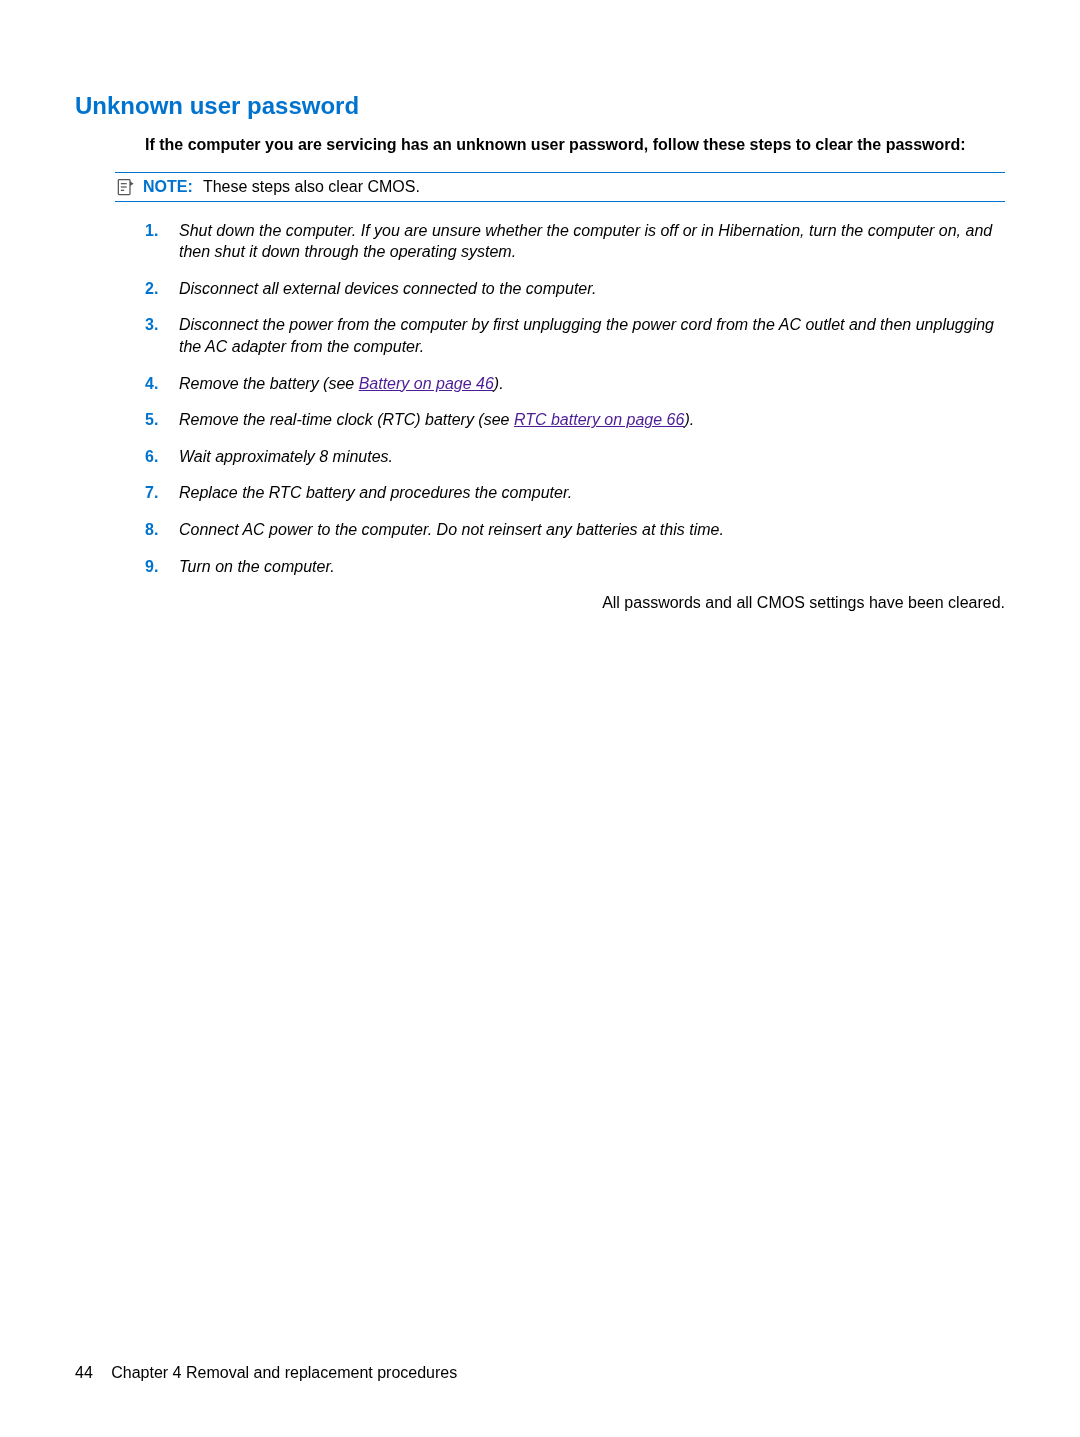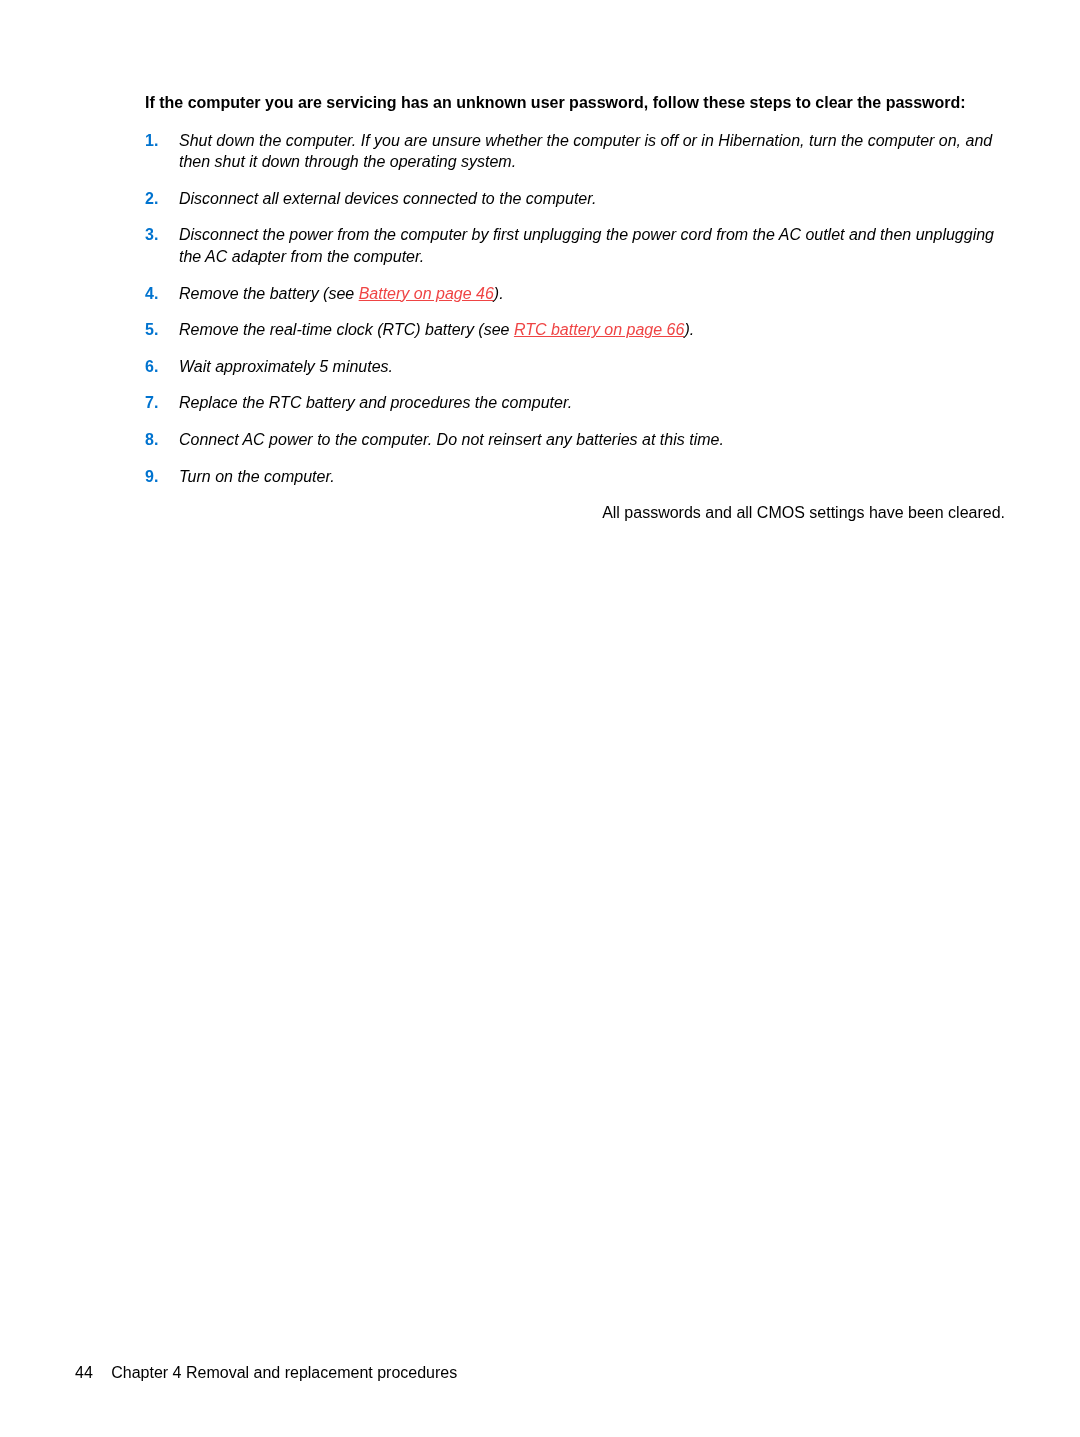--- a/index.html
+++ b/index.html
@@ -68,21 +68,21 @@
       color: #0073cf;
       font-weight: bold;
       min-width: 34px;
       flex-shrink: 0;
     }
     .step-text {
       flex: 1;
       font-style: italic;
     }
     .link {
-      color: #ef4444;
+      color: #4c1d95;
       text-decoration: underline;
     }
     .closing {
       margin: 12px 0 0 70px;
       line-height: 1.35;
       text-align: right;
     }
     .footer {
       position: absolute;
       bottom: 55px;
@@ -92,23 +92,39 @@
     .page-num {
       margin-right: 14px;
       margin-top: 32px;
     }
   </style>
 </head>
 <body>
 
 <div class="page">
 
+  <h2 class="section-heading">Unknown user password</h2>
 
   <p class="intro">If the computer you are servicing has an unknown user password, follow these steps to clear the password:</p>
 
+  <div class="note-box">
+    <span class="note-icon">
+      <svg viewBox="0 0 24 24" width="20" height="20" fill="none" stroke="#555" stroke-width="1.5">
+        <rect x="4" y="3" width="14" height="18" rx="1"></rect>
+        <path d="M18 6l3 2 -3 2" fill="#555"></path>
+        <line x1="7" y1="8" x2="14" y2="8"></line>
+        <line x1="7" y1="12" x2="14" y2="12"></line>
+        <line x1="7" y1="16" x2="11" y2="16"></line>
+      </svg>
+    </span>
+    <span>
+      <span class="note-label">NOTE:</span>
+      <span class="note-text">These steps also clear CMOS.</span>
+    </span>
+  </div>
 
   <ol class="steps">
     <li>
       <span class="step-num">1.</span>
       <span class="step-text">Shut down the computer. If you are unsure whether the computer is off or in Hibernation, turn the computer on, and then shut it down through the operating system.</span>
     </li>
     <li>
       <span class="step-num">2.</span>
       <span class="step-text">Disconnect all external devices connected to the computer.</span>
     </li>
@@ -123,21 +139,21 @@
       </span>
     </li>
     <li>
       <span class="step-num">5.</span>
       <span class="step-text">
         <span>Remove the real-time clock (RTC) battery (see </span><a class="link">RTC battery on page 66</a><span>).</span>
       </span>
     </li>
     <li>
       <span class="step-num">6.</span>
-      <span class="step-text">Wait approximately 5 minutes.</span>
+      <span class="step-text">Wait approximately 8 minutes.</span>
     </li>
     <li>
       <span class="step-num">7.</span>
       <span class="step-text">Replace the RTC battery and procedures the computer.</span>
     </li>
     <li>
       <span class="step-num">8.</span>
       <span class="step-text">Connect AC power to the computer. Do not reinsert any batteries at this time.</span>
     </li>
     <li>

